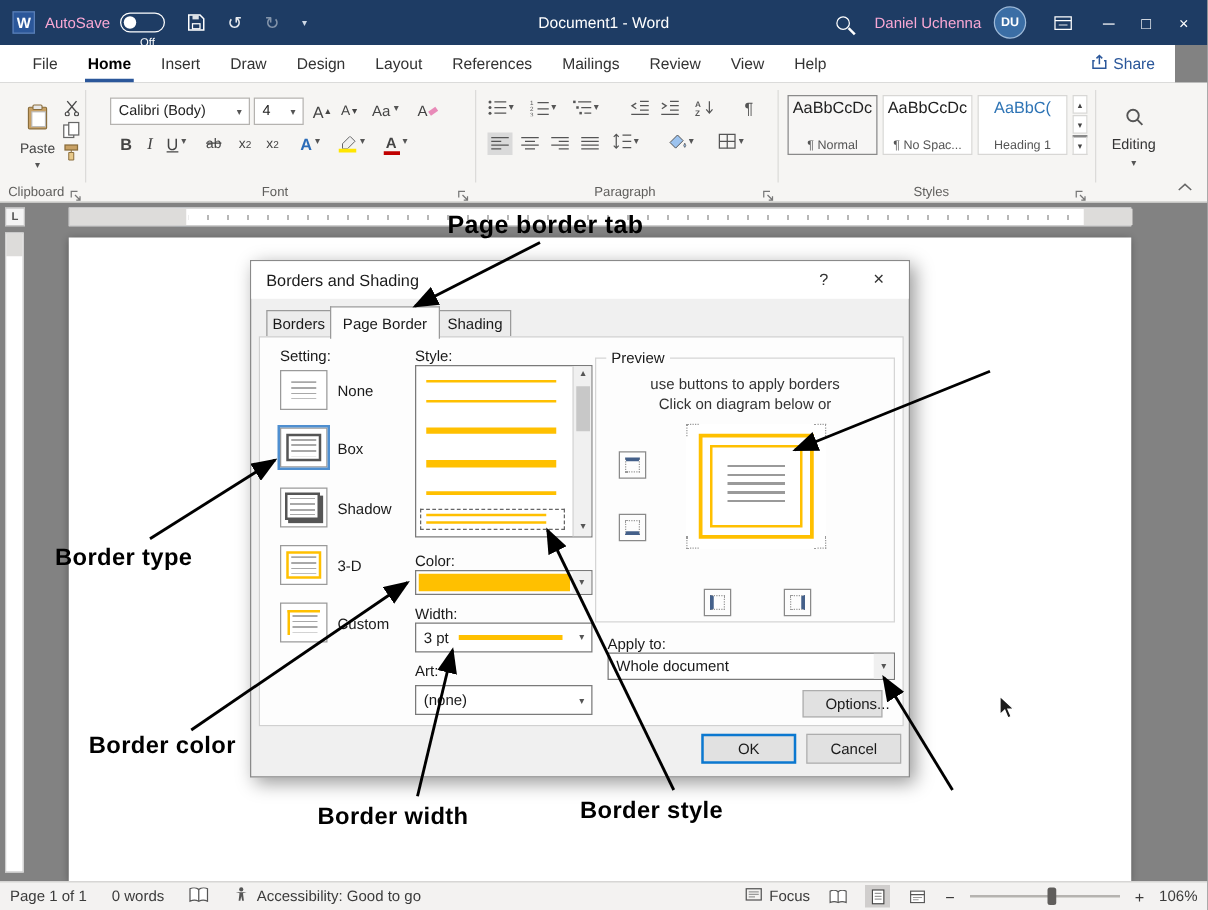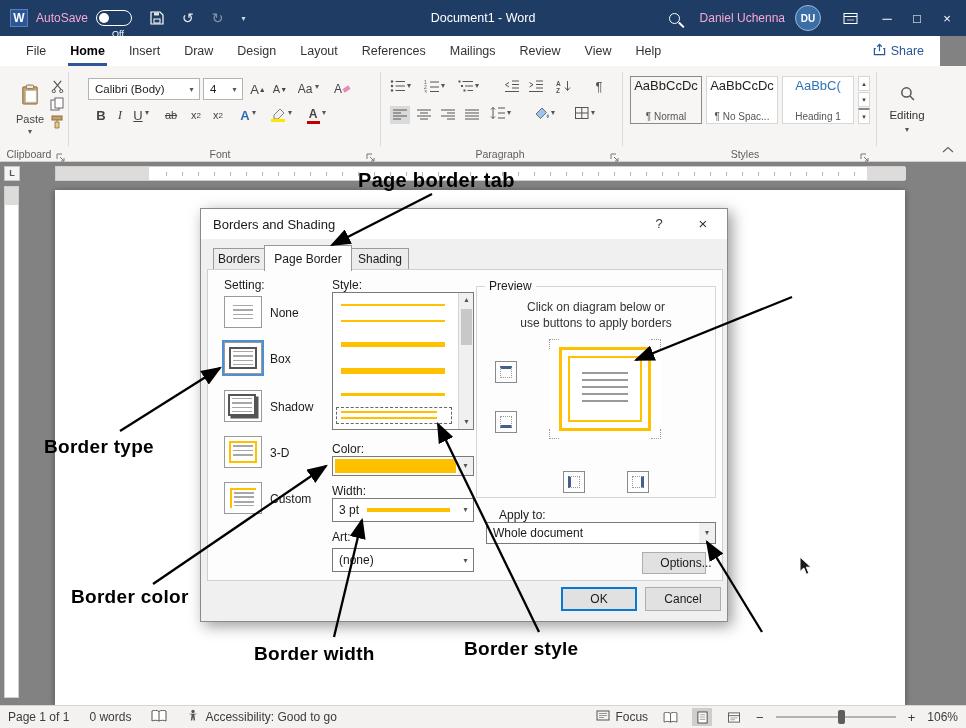--- a/index.html
+++ b/index.html
@@ -509,22 +509,22 @@
       </div>
       <div class="dlabel" style="left:124px; top:260px;">Art:</div>
       <div class="a" style="left:124px; top:278px; width:142px; height:24px; background:#fff; border:1px solid #7a7a7a; display:flex; align-items:center;">
         <span style="margin-left:6px; font-size:12px;">(none)</span>
         <div style="margin-left:auto; width:15px; text-align:center; font-size:8px; color:#555;">▾</div>
       </div>
 
       <div class="grpbox" style="left:268px; top:16px; width:240px; height:212px;">
         <div style="position:absolute; left:8px; top:-8px; background:#fdfdfd; padding:0 4px; font-size:12px;">Preview</div>
         <div style="position:absolute; left:0; right:0; top:12px; text-align:center; font-size:12px; color:#333; line-height:16px;">
+          <div>use buttons to apply borders</div>
           <div>Click on diagram below or</div>
-          <div>use buttons to apply borders</div>
         </div>
         <div class="pbtn" style="left:18px; top:74px;">
             <div class="pico t"></div>
           </div>
         <div class="pbtn" style="left:18px; top:124px;">
             <div class="pico b"></div>
           </div>
         <div id="pv-diagram">
           <div class="corner" style="left:0; top:0; border-left:1px dotted #9a9a9a; border-top:1px dotted #9a9a9a;"></div>
           <div class="corner" style="right:0; top:0; border-right:1px dotted #9a9a9a; border-top:1px dotted #9a9a9a;"></div>
@@ -535,21 +535,21 @@
           <div class="pv-lines"></div>
         </div>
         <div class="pbtn" style="left:86px; top:184px;">
             <div class="pico l"></div>
           </div>
         <div class="pbtn" style="left:150px; top:184px;">
             <div class="pico r"></div>
           </div>
       </div>
 
-      <div class="dlabel" style="left:291px; top:238px;">Apply to:</div>
+      <div class="dlabel" style="left:278px; top:238px;">Apply to:</div>
       <div class="a" style="left:278px; top:252px; width:230px; height:22px; background:#fff; border:1px solid #7a7a7a; display:flex; align-items:center;">
         <span style="margin-left:6px; font-size:12px;">Whole document</span>
         <div style="margin-left:auto; width:16px; text-align:center; font-size:8px; color:#555; background:#f0f0f0; align-self:stretch; line-height:20px;">▾</div>
       </div>
       <div class="btn" style="left:434px; top:282px; width:64px; height:22px;padding-left:24px;">Options...</div>
     </div>
 
     <div class="btn default" style="left:360px; top:378px; width:76px; height:24px;">OK</div>
     <div class="btn" style="left:444px; top:378px; width:76px; height:24px;">Cancel</div>
   </div>

